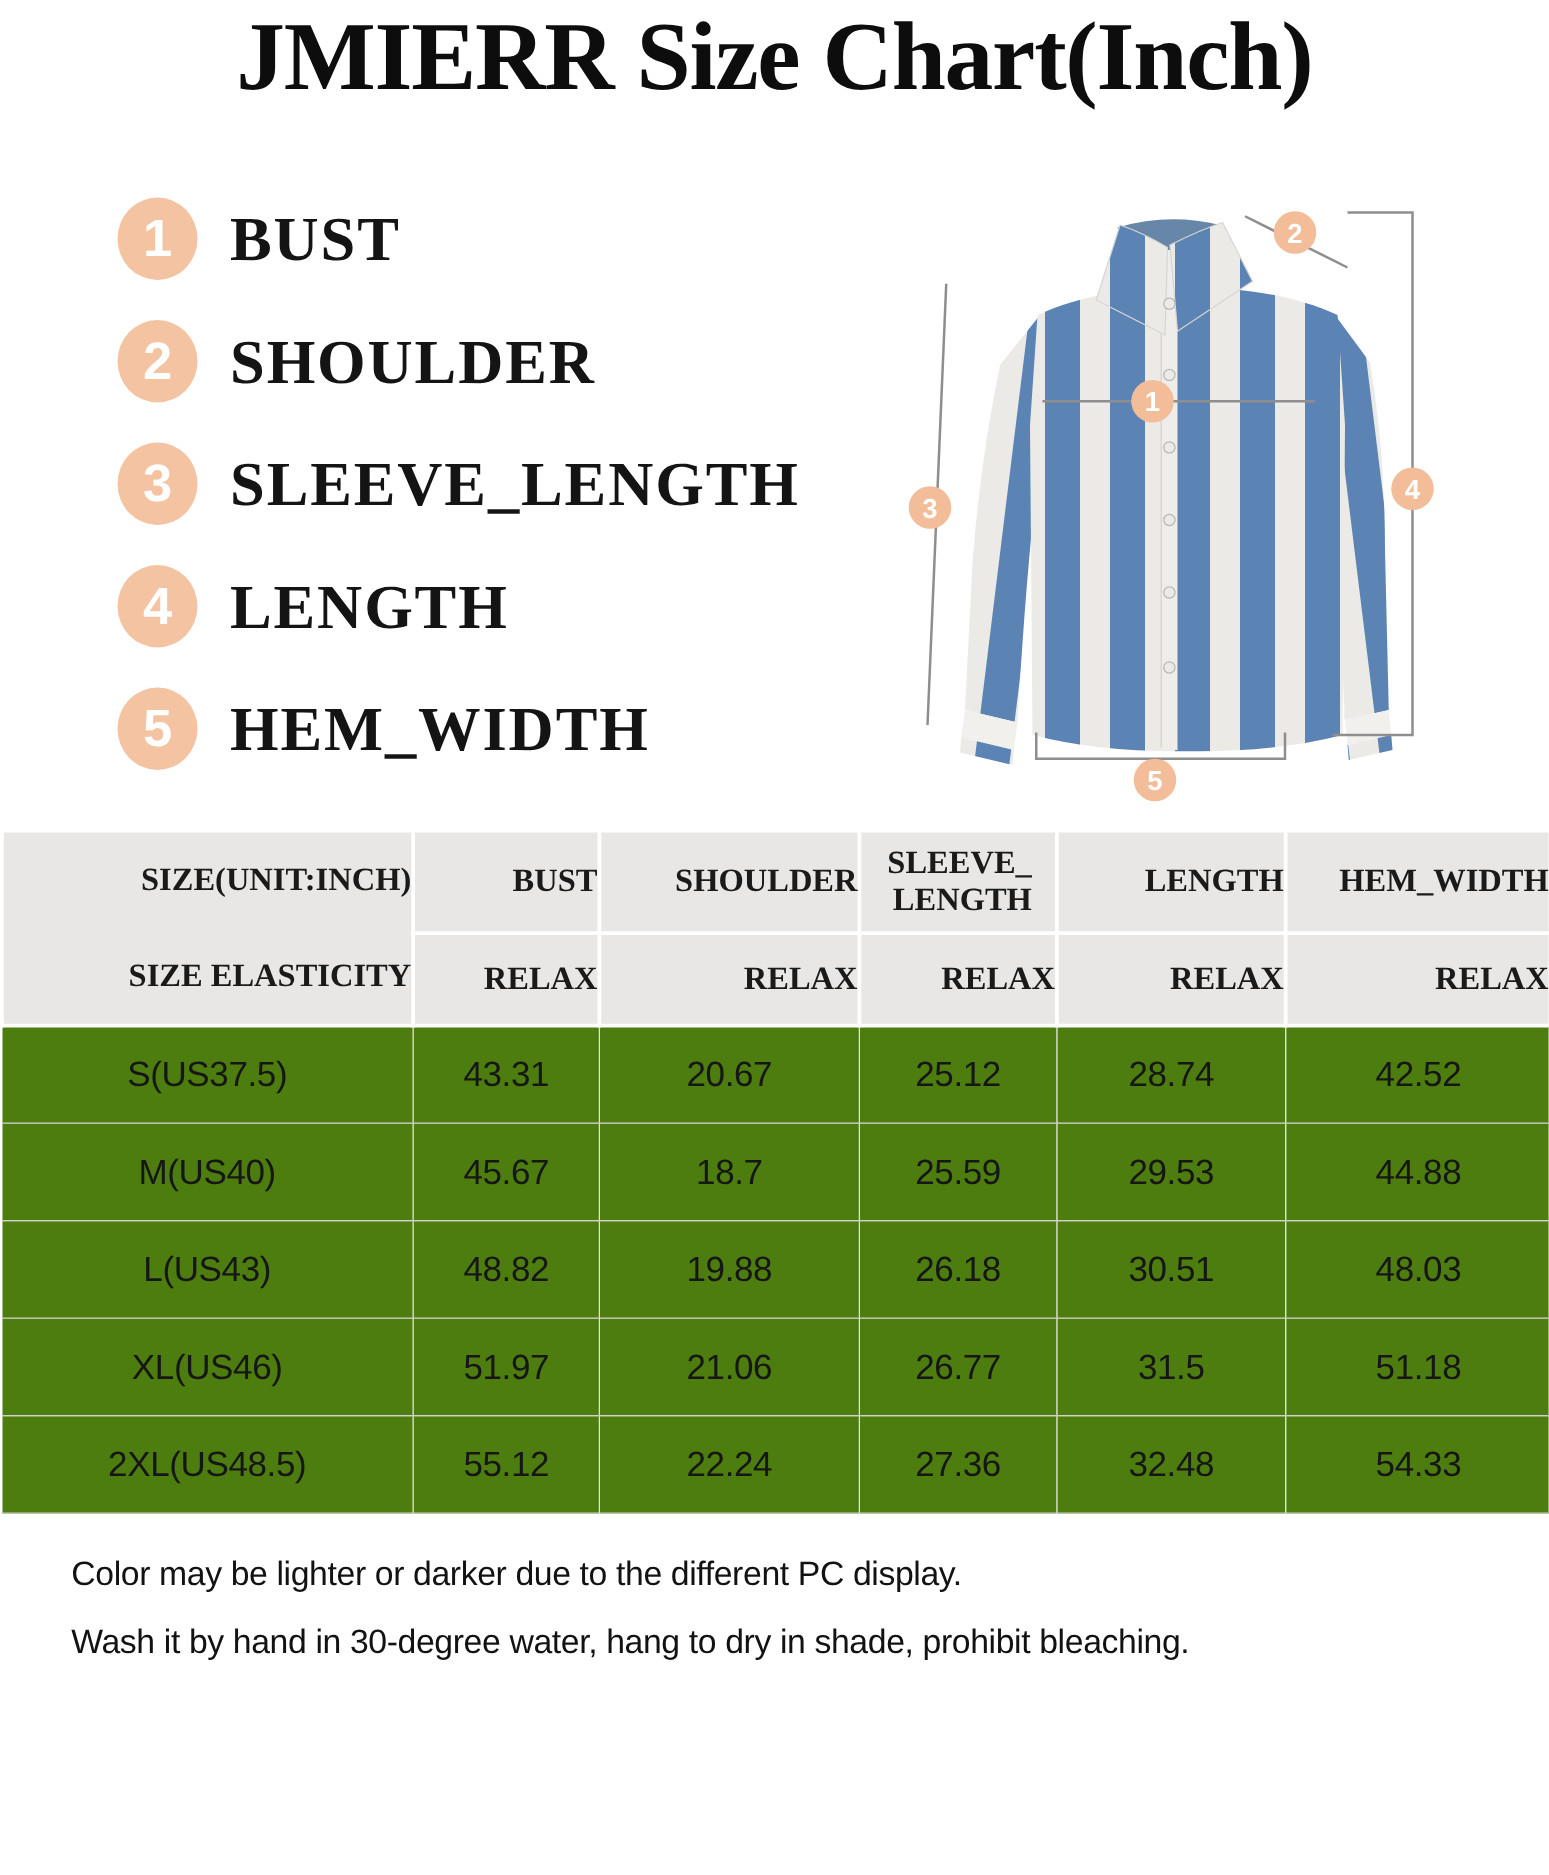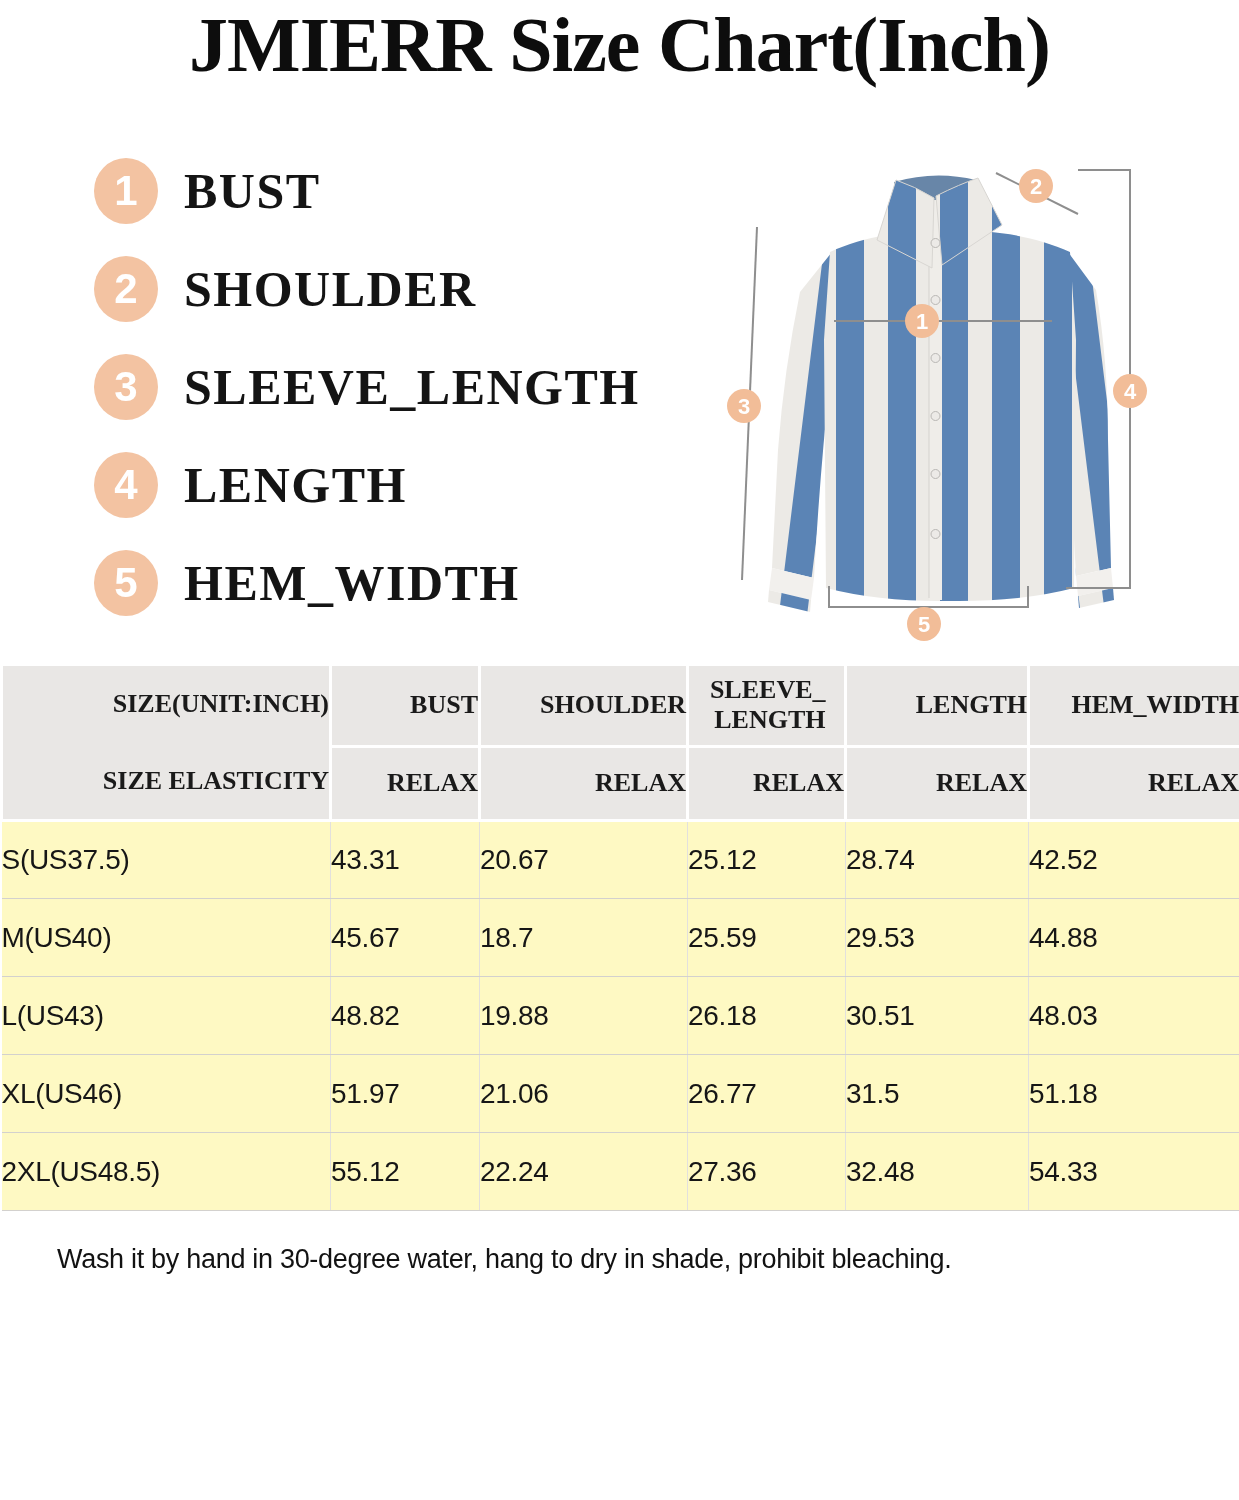--- a/index.html
+++ b/index.html
@@ -24,24 +24,24 @@
   .diagram svg{display:block;width:100%;height:100%;}
   .callout-num{fill:#ffffff;font-family:"Liberation Sans", sans-serif;font-weight:bold;font-size:22px;}
 
   
   .size-table{position:absolute;top:663px;left:0;width:1239px;border-collapse:collapse;table-layout:fixed;}
   .size-table th{background:#e9e7e5;border:3px solid #ffffff;font-size:26px;font-weight:bold;
                  text-align:right;vertical-align:middle;color:#1a1a1a;padding:0;}
   .size-table .hrow1{height:80px;}
   .size-table .hrow2{height:73px;}
   .size-table tr.data{height:78px;}
-  .size-table td{background:#fef9c3;border-top:1px solid #d3d1ce;border-bottom:1px solid #d3d1ce;
+  .size-table td{background:#4d7c0f;border-top:1px solid #d3d1ce;border-bottom:1px solid #d3d1ce;
                  border-left:1px solid #e2e0dd;border-right:1px solid #e2e0dd;
                  font-family:"Liberation Sans", sans-serif;font-size:28px;font-weight:normal;
-                 letter-spacing:-0.3px;text-align:left;vertical-align:middle;color:#161616;padding:0;}
+                 letter-spacing:-0.3px;text-align:center;vertical-align:middle;color:#161616;padding:0;}
   .size-table td:first-child{border-left:none;}
   .size-table td:last-child{border-right:none;}
   .size-head{display:flex;flex-direction:column;justify-content:space-around;height:153px;}
   .hdr-wrap{margin:0 auto;}
   .hdr-wrap.narrow{max-width:118px;overflow-wrap:anywhere;line-height:1.15;}
 
   
   .notes{position:absolute;left:57px;top:1245px;font-family:"Liberation Sans", sans-serif;color:#121212;}
   .notes-heading{font-size:36px;font-weight:bold;line-height:40px;margin-bottom:18px;}
   .note-line{font-size:27px;line-height:28px;margin-bottom:26px;letter-spacing:-0.3px;white-space:nowrap;}
@@ -225,16 +225,17 @@
       <td>55.12</td>
       <td>22.24</td>
       <td>27.36</td>
       <td>32.48</td>
       <td>54.33</td>
     </tr>
   </tbody>
     </table>
 
   <div class="notes">
+    <div class="note-line">Color may be lighter or darker due to the different PC display.</div>
     <div class="note-line">Wash it by hand in 30-degree water, hang to dry in shade, prohibit bleaching.</div>
   </div>
 
 </div>
 
 </body></html>

